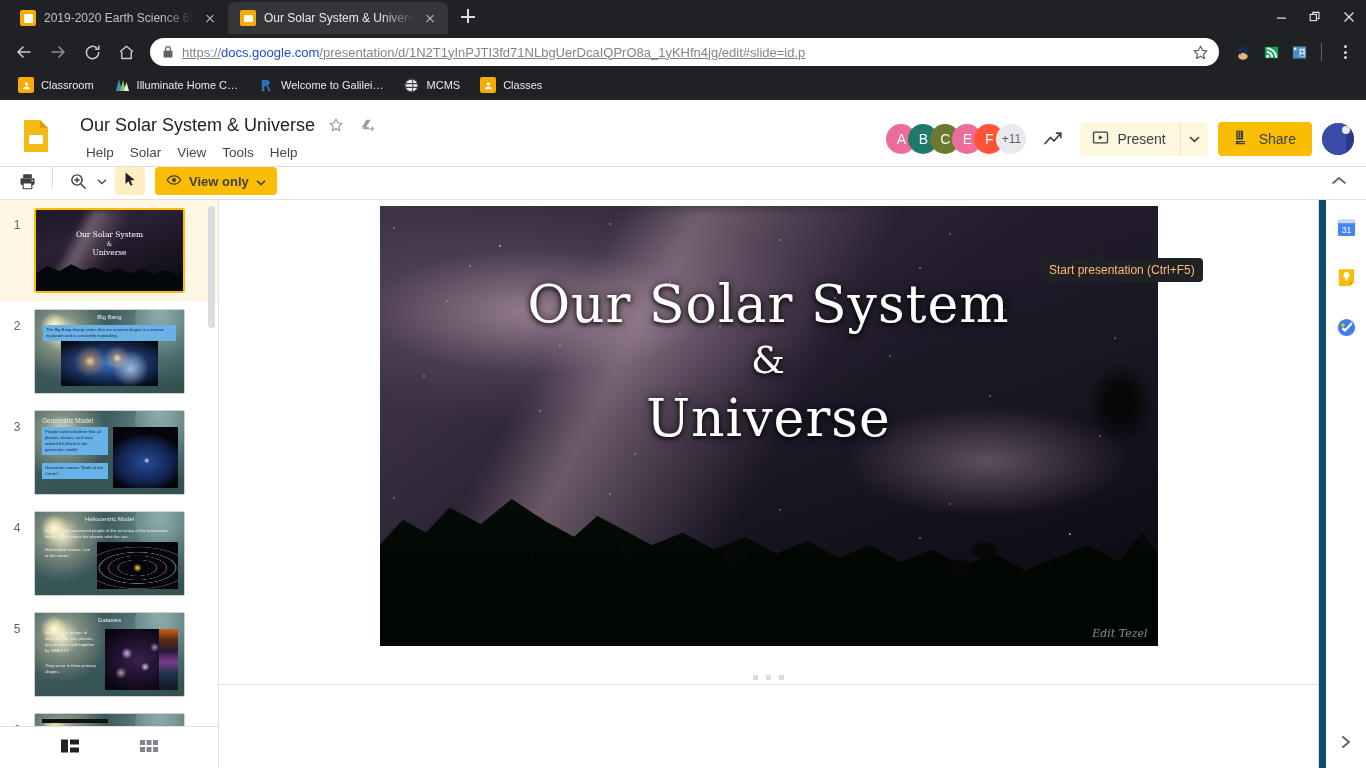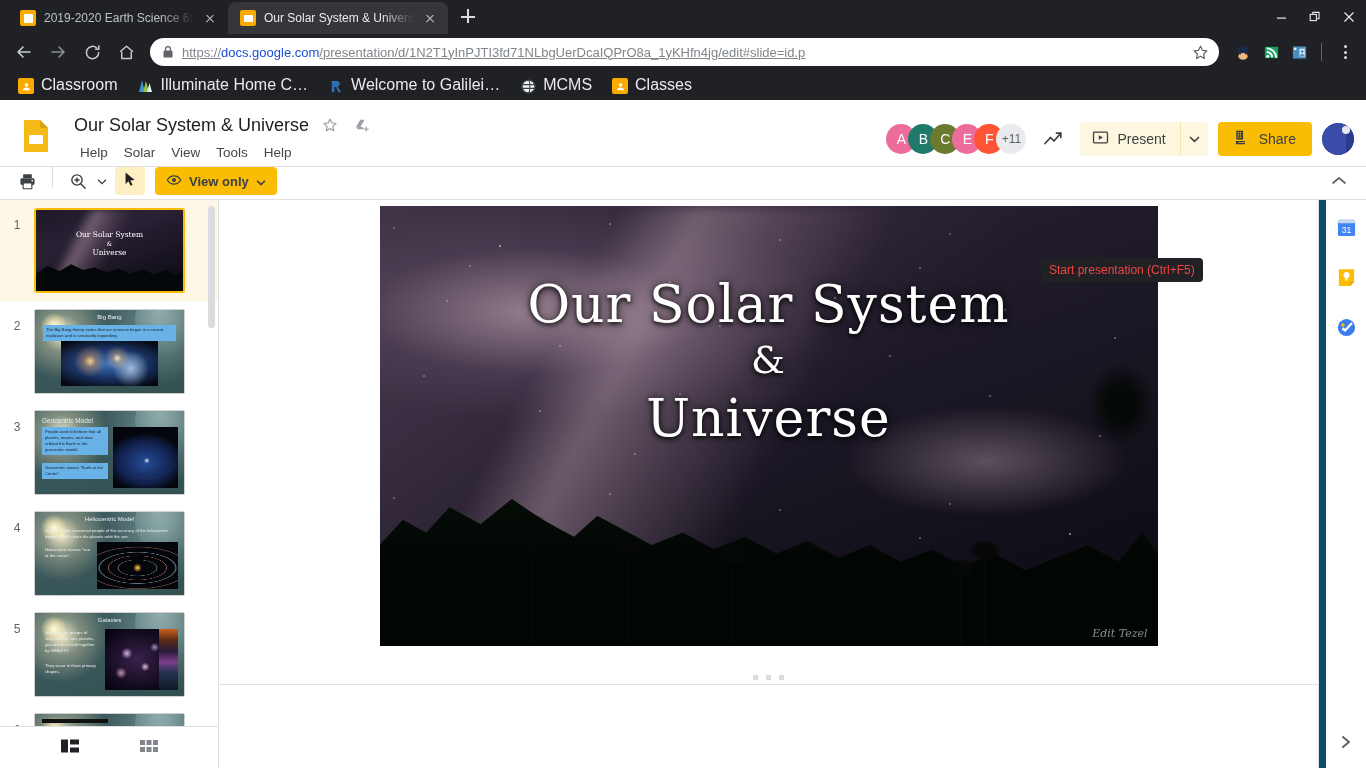--- a/index.html
+++ b/index.html
@@ -59,31 +59,31 @@
   .url .dim { color:#80868b;text-decoration:underline; }
   .star { width:26px; height:26px; display:flex; align-items:center; justify-content:center; flex:0 0 26px; }
   .exticons { display:flex; align-items:center; gap:4px; padding-left:4px; }
   .ext { width:24px; height:24px; display:flex; align-items:center; justify-content:center; }
   .vsep { width:1px; height:18px; background:#5f6368; margin:0 6px; }
   .kebab { width:26px; height:26px; display:flex; flex-direction:column; align-items:center; justify-content:center; gap:2.5px; }
   .kebab i{ width:3px;height:3px;background:#dadce0;border-radius:50%; display:block;}
 
   
   .bookmarks { height:30px; display:flex; align-items:center; padding:0 10px; gap:4px; }
-  .bm { display:flex; align-items:flex-end; gap:7px; padding:3px 8px; border-radius:4px;
-        font-size:16px; color:#e8eaed; white-space:nowrap; }
+  .bm { display:flex; align-items:center; gap:7px; padding:3px 8px; border-radius:4px;
+        font-size:11px; color:#e8eaed; white-space:nowrap; }
   .bm-ico { width:16px; height:16px; flex:0 0 16px; border-radius:2px; display:flex;
             align-items:center; justify-content:center; }
 
   
   .app { height:668px; background:#fff; display:flex; flex-direction:column; }
 
   .gheader { height:70px; display:flex; align-items:flex-start; padding:10px 12px 0 16px; position:relative; }
   .docicon { width:40px; height:40px; flex:0 0 40px; margin-top:6px; }
-  .titleblock { margin-left:18px; flex:1 1 auto; min-width:0; }
+  .titleblock { margin-left:24px; flex:1 1 auto; min-width:0; }
   .titlerow { display:flex; align-items:center; gap:10px; height:30px; }
   .doctitle { font-size:18px; color:#202124; font-weight:400; white-space:nowrap; }
   .icon-btn { width:22px;height:22px; display:flex; align-items:center; justify-content:center; }
   .menurow { display:flex; gap:4px; margin-top:2px; }
   .menuitem { font-size:13.5px; color:#444746; padding:3px 6px; border-radius:4px; }
 
   .headright { display:flex; align-items:center; gap:10px; margin-top:12px; }
   .avatars { display:flex; align-items:center; }
   .av { width:30px;height:30px;border-radius:50%; margin-left:-8px;
         display:flex; align-items:center; justify-content:center;
@@ -93,21 +93,21 @@
   .trendbtn { width:34px;height:34px; display:flex;align-items:center;justify-content:center; }
   .present-group { display:flex; align-items:stretch; height:34px; border-radius:4px; overflow:hidden; }
   .present-btn { display:flex; align-items:center; gap:8px; padding:0 14px 0 12px;
      background:#fef7e0; color:#3c4043; font-size:14px; font-weight:500; }
   .present-arrow { width:28px; background:#fef7e0; display:flex;align-items:center;justify-content:center;
      border-left:1px solid #f4e3b5; }
   .share-btn { display:flex; align-items:center; gap:8px; height:34px; padding:0 16px;
      background:#fbbc04; color:#3c4043; font-size:14px; font-weight:500; border-radius:4px; }
   .profile { width:32px;height:32px;border-radius:50%; background:#3b4ba8; overflow:hidden; position:relative; }
 
-  .tooltip { position:absolute; left:1041px; top:158px; background:#202124; color:#ef4444;
+  .tooltip { position:absolute; left:1041px; top:158px; background:#202124; color:#fdba74;
      font-size:12px; padding:5px 8px; border-radius:4px; white-space:nowrap; z-index:40; }
   .tooltip::before{ content:""; position:absolute; top:-5px; left:52px; border-left:6px solid transparent;
      border-right:6px solid transparent; border-bottom:5px solid #202124; }
 
   
   .toolbar { height:36px; border-top:1px solid #e0e0e0; border-bottom:1px solid #e0e0e0;
      display:flex; align-items:flex-start; padding:0 12px; gap:4px; }
   .tb-btn { width:30px;height:28px; display:flex; align-items:center; justify-content:center; border-radius:4px; }
   .tb-sep { width:1px; height:20px; background:#dadce0; margin:0 6px; }
   .zoomgrp { display:flex; align-items:center; }

